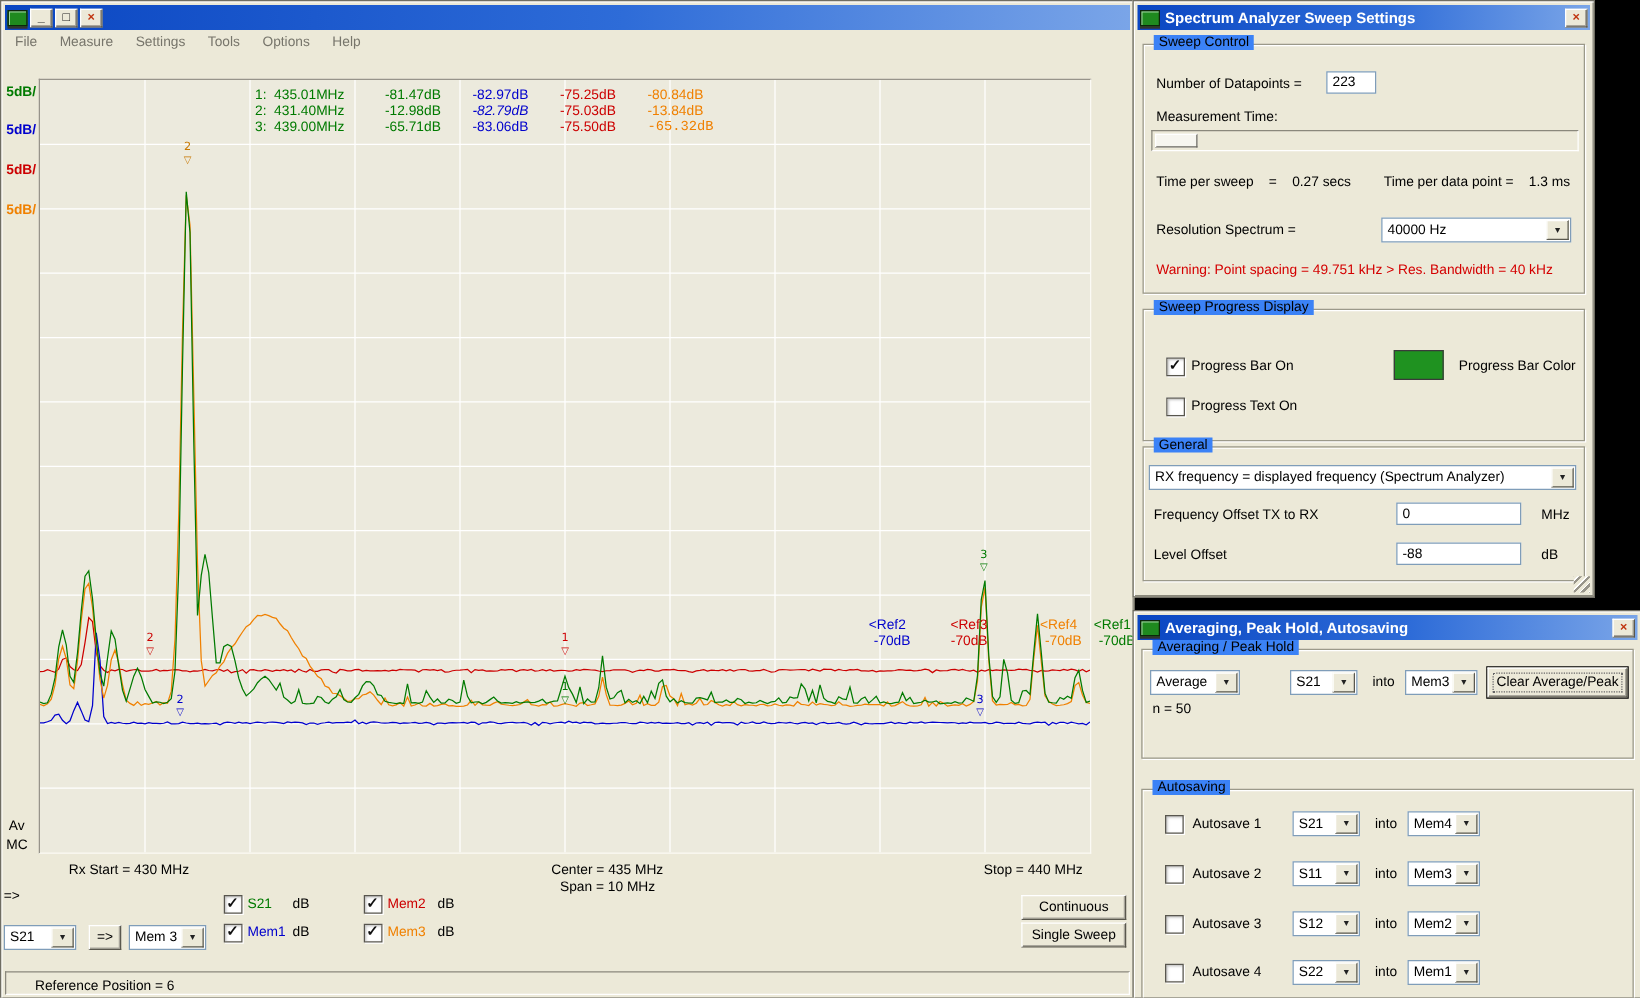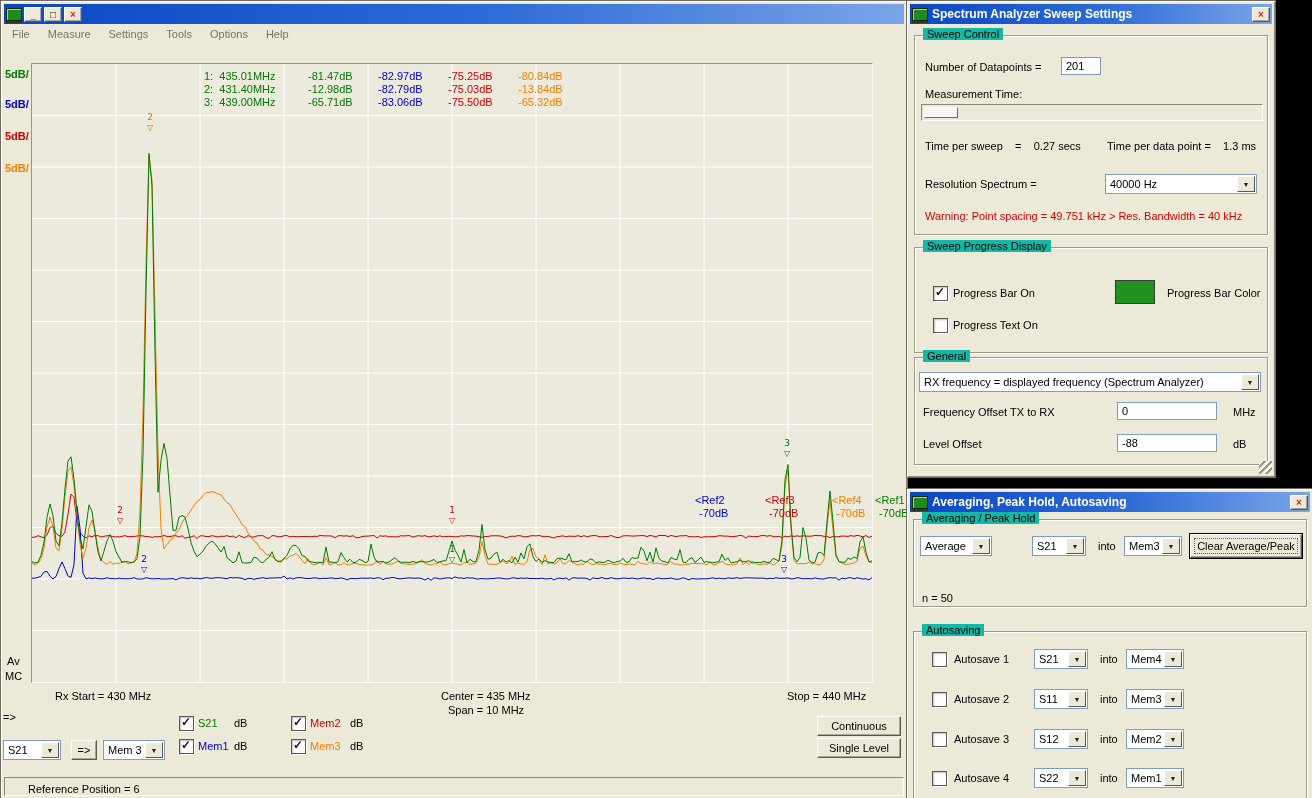--- a/index.html
+++ b/index.html
@@ -45,21 +45,21 @@
   .focus-inner{position:absolute;inset:3px;border:1px dotted #666;pointer-events:none;}
   .combo{position:absolute;height:20px;background:#fff;border:1px solid #7f9db9;
          display:flex;align-items:center;padding-left:4px;box-sizing:border-box;}
   .combo-text{white-space:nowrap;overflow:hidden;flex:1;}
   .combo-arrow{position:absolute;top:1px;right:1px;bottom:1px;width:16px;background:#ECE9D8;
          border:1px solid;border-color:#ffffff #5a584e #5a584e #ffffff;display:flex;
          align-items:center;justify-content:center;font-size:7px;color:#222;}
   .tbox{position:absolute;background:#fff;border:1px solid #7f9db9;padding:2px 4px;
         white-space:nowrap;box-sizing:border-box;}
   .group{position:absolute;border:1px solid #9b998a;box-shadow:1px 1px 0 #fff, inset 1px 1px 0 #fff;}
-  .group-label{position:absolute;top:-8px;left:8px;background:#14b8a6;padding:0 4px;}
+  .group-label{position:absolute;top:-8px;left:8px;background:#3b82f6;padding:0 4px;}
   .statusbar{position:absolute;left:3px;right:3px;bottom:3px;height:17px;border:1px solid;
         border-color:#8a887c #fff #fff #8a887c;display:flex;align-items:flex-end;padding-left:23px;}
   .swatch{position:absolute;border:1px solid #3a3a3a;}
   .slider-track{position:absolute;height:15px;border:1px solid;
         border-color:#8a887c #fff #fff #8a887c;background:#ECE9D8;}
   .slider-thumb{position:absolute;left:2px;top:2px;width:32px;height:9px;background:#f7f6f0;
         border:1px solid;border-color:#fff #6a6860 #6a6860 #fff;}
   .grip{position:absolute;right:3px;bottom:3px;width:13px;height:13px;
         background:repeating-linear-gradient(135deg,#ECE9D8 0 2px,#ffffff 2px 3px,#98958a 3px 5px);}
   .side-label{position:absolute;}
@@ -130,34 +130,34 @@
         <text x="752" y="508" fill="#0000cc" font-size="8" text-anchor="middle">▽</text>
       </svg>
     <div class="readout">
       <span style="color: rgb(0, 122, 0);">1:  435.01MHz</span>
       <span style="color: rgb(0, 122, 0);">-81.47dB</span>
       <span style="color: rgb(0, 0, 204);">-82.97dB</span>
       <span style="color: rgb(204, 0, 0);">-75.25dB</span>
       <span style="color: rgb(240, 128, 0);">-80.84dB</span>
       <span style="color: rgb(0, 122, 0);">2:  431.40MHz</span>
       <span style="color: rgb(0, 122, 0);">-12.98dB</span>
-      <span style="color: rgb(0, 0, 204);">-82.79dB</span>
+      <span style="color: rgb(0, 0, 204); font-style: italic;">-82.79dB</span>
       <span style="color: rgb(204, 0, 0);">-75.03dB</span>
       <span style="color: rgb(240, 128, 0);">-13.84dB</span>
       <span style="color: rgb(0, 122, 0);">3:  439.00MHz</span>
       <span style="color: rgb(0, 122, 0);">-65.71dB</span>
       <span style="color: rgb(0, 0, 204);">-83.06dB</span>
       <span style="color: rgb(204, 0, 0);">-75.50dB</span>
-      <span style="color: rgb(240, 128, 0);">-65.32dB</span>
+      <span style="color: rgb(240, 128, 0); font-family: Liberation Mono, monospace;">-65.32dB</span>
     </div>
     <div class="ref" style="left: 663px; top: 430px; color: rgb(0, 0, 204);">
       <div>&lt;Ref2</div>
       <div class="ref-val">-70dB</div>
     </div>
-    <div class="ref" style="left: 733px; top: 430px; color: rgb(204, 0, 0);">
+    <div class="ref" style="left: 706px; top: 430px; color: rgb(204, 0, 0); text-align: right;">
       <div>&lt;Ref3</div>
       <div class="ref-val">-70dB</div>
     </div>
     <div class="ref" style="left: 800px; top: 430px; color: rgb(240, 128, 0);">
       <div>&lt;Ref4</div>
       <div class="ref-val">-70dB</div>
     </div>
     <div class="ref" style="left: 843px; top: 430px; color: rgb(0, 122, 0);">
       <div>&lt;Ref1</div>
       <div class="ref-val">-70dB</div>
@@ -180,21 +180,21 @@
   <span class="axis-label" style="left: 197px; top: 739px; color: rgb(0, 0, 204);">Mem1</span>
   <span class="axis-label" style="left:233px;top:739px">dB</span>
   <span class="cb checked" style="left:290px;top:715px"></span>
   <span class="axis-label" style="left: 309px; top: 716px; color: rgb(204, 0, 0);">Mem2</span>
   <span class="axis-label" style="left:349px;top:716px">dB</span>
   <span class="cb checked" style="left:290px;top:738px"></span>
   <span class="axis-label" style="left: 309px; top: 739px; color: rgb(240, 128, 0);">Mem3</span>
   <span class="axis-label" style="left:349px;top:739px">dB</span>
 
   <button class="btn" style="left:816px;top:715px;width:84px;height:20px">Continuous</button>
-  <button class="btn" style="left:816px;top:737px;width:84px;height:20px">Single Level</button>
+  <button class="btn" style="left:816px;top:737px;width:84px;height:20px">Single Sweep</button>
 
   <div class="combo" style="left:2px;top:739px;width:58px">
     <span class="combo-text">S21</span>
     <span class="combo-arrow">▼</span>
   </div>
   <button class="btn" style="left:70px;top:739px;width:26px;height:20px">=&gt;</button>
   <div class="combo" style="left:102px;top:739px;width:62px">
     <span class="combo-text">Mem 3</span>
     <span class="combo-arrow">▼</span>
   </div>
@@ -207,21 +207,21 @@
 <div class="window" style="left:906px;top:0;width:368px;height:476px">
   <div class="titlebar">
     <div class="app-icon"></div>
     <span class="title-text">Spectrum Analyzer Sweep Settings</span>
     <button class="tb-btn close-red">×</button>
   </div>
 
   <div class="group" style="left:7px;top:34px;width:352px;height:198px">
     <span class="group-label">Sweep Control</span>
     <span style="position:absolute;left:10px;top:25px">Number of Datapoints =</span>
-    <span class="tbox" style="left:146px;top:21px;width:40px;height:18px">201</span>
+    <span class="tbox" style="left:146px;top:21px;width:40px;height:18px">223</span>
     <span style="position:absolute;left:10px;top:52px">Measurement Time:</span>
     <div class="slider-track" style="left:6px;top:68px;width:340px">
       <div class="slider-thumb"></div>
     </div>
     <span style="position:absolute;left:10px;top:104px;white-space:pre">Time per sweep    =    0.27 secs</span>
     <span style="position:absolute;left:192px;top:104px;white-space:pre">Time per data point =    1.3 ms</span>
     <span style="position:absolute;left:10px;top:142px">Resolution Spectrum =</span>
     <div class="combo" style="left:190px;top:138px;width:152px">
       <span class="combo-text">40000 Hz</span>
       <span class="combo-arrow">▼</span>
@@ -274,21 +274,21 @@
     </div>
     <span style="position:absolute;left:184px;top:20px">into</span>
     <div class="combo" style="left:210px;top:16px;width:58px">
       <span class="combo-text">Mem3</span>
       <span class="combo-arrow">▼</span>
     </div>
     <button class="btn btn-default" style="left:276px;top:14px;width:112px;height:24px">
       <span class="focus-inner"></span>
       <span>Clear Average/Peak</span>
     </button>
-    <span style="position:absolute;left:8px;top:72px">n = 50</span>
+    <span style="position:absolute;left:8px;top:41px">n = 50</span>
   </div>
 
   <div class="group" style="left:6px;top:142px;width:392px;height:176px">
     <span class="group-label">Autosaving</span>
 
     <span class="cb" style="left:18px;top:20px"></span>
     <span style="position:absolute;left:40px;top:21px">Autosave 1</span>
     <div class="combo" style="left:120px;top:17px;width:54px">
       <span class="combo-text">S21</span>
       <span class="combo-arrow">▼</span>

